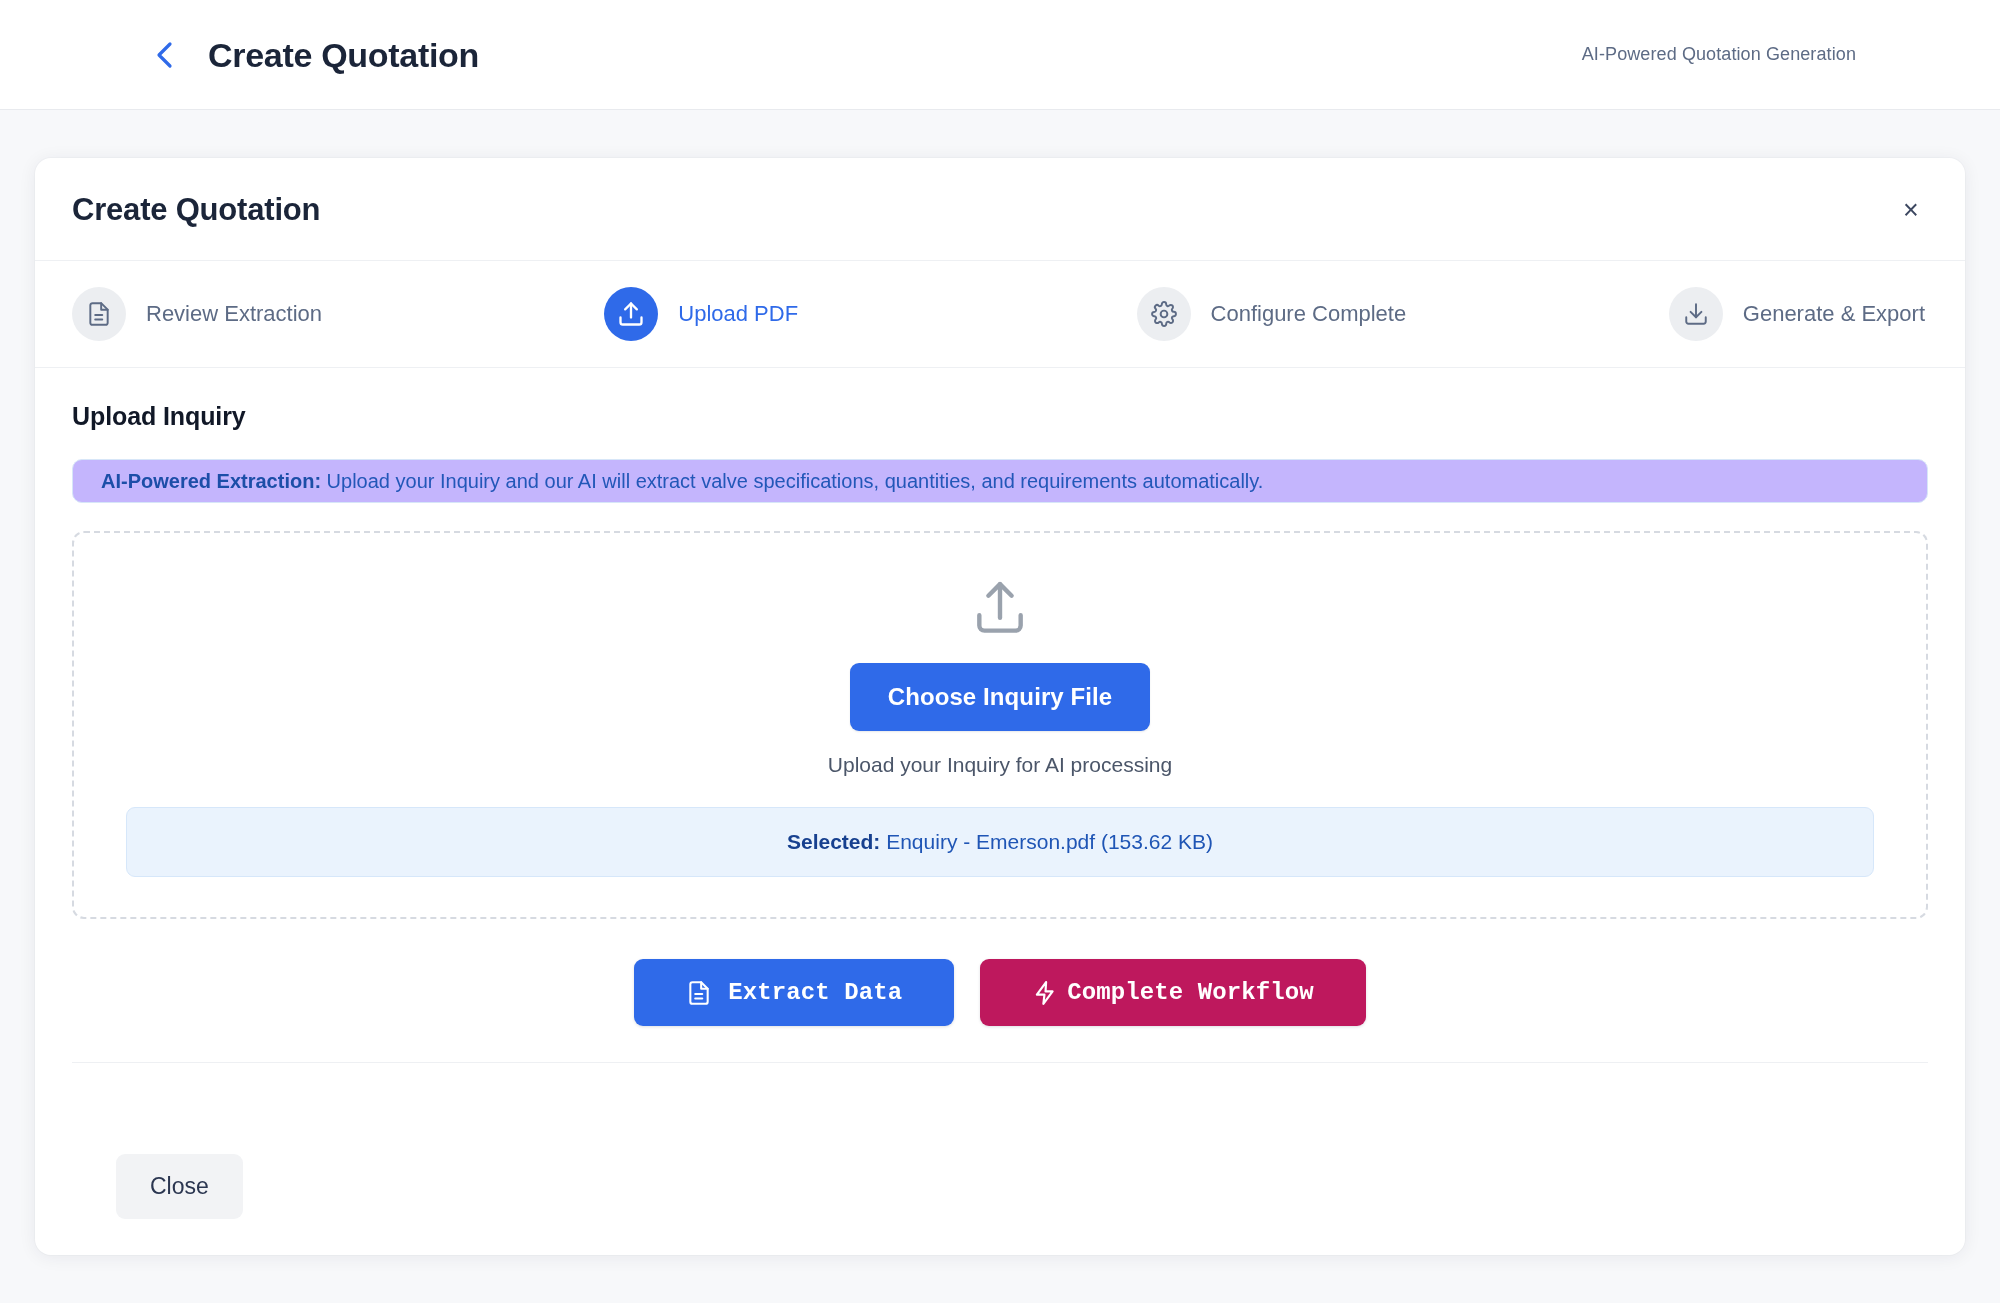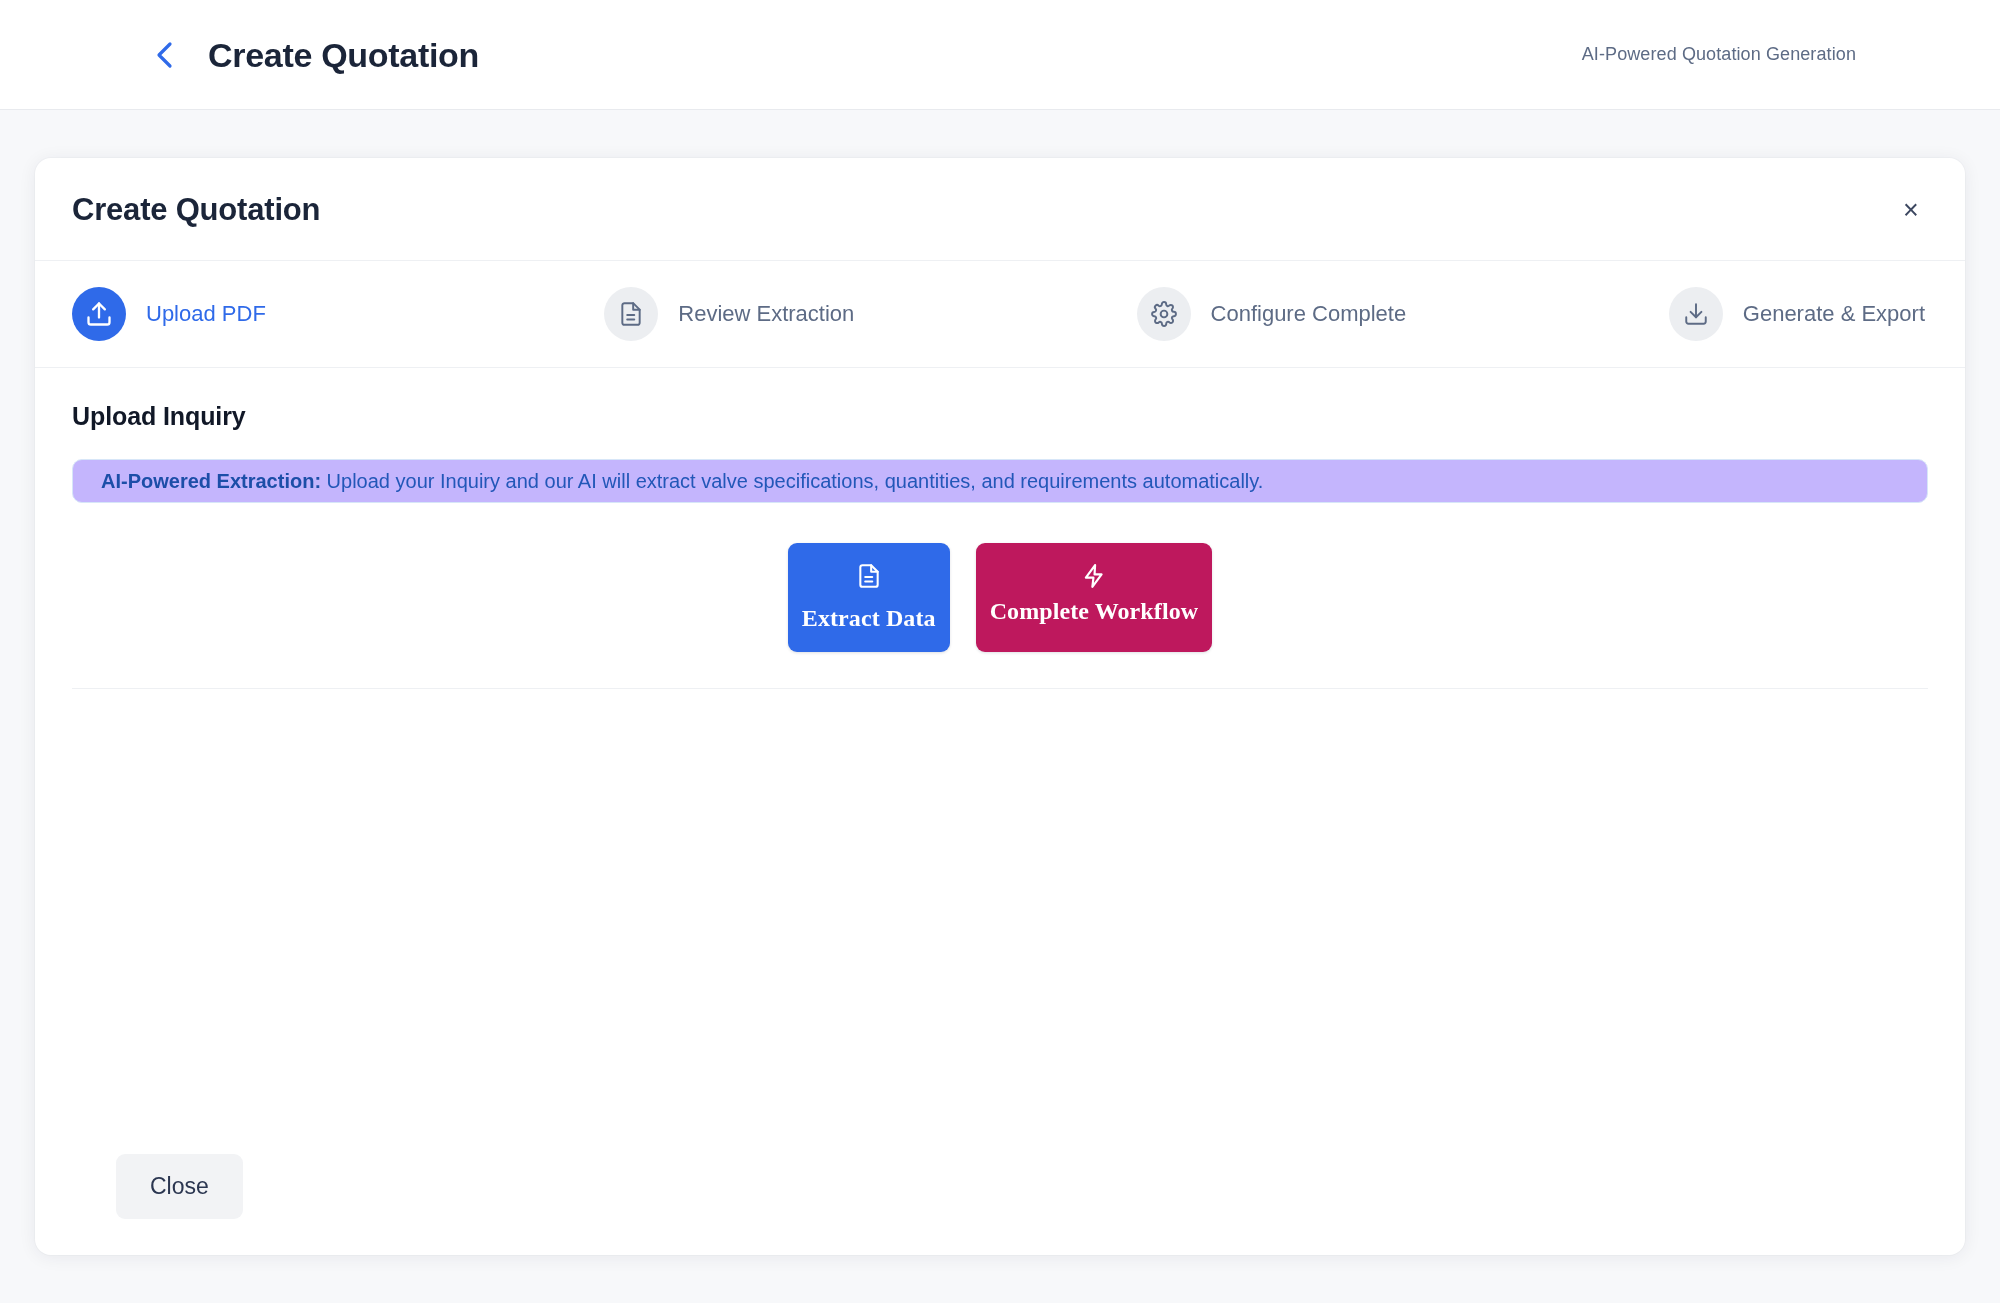--- a/index.html
+++ b/index.html
@@ -235,29 +235,28 @@
     padding: 40px 0 36px 0;
     border-bottom: 1px solid #eef0f3;
   }
 
   .btn {
     display: inline-flex;
     align-items: center;
     gap: 16px;
     border: none;
     border-radius: 9px;
-    font-family: Liberation Serif, serif;
+    font-family: Liberation Mono, monospace;
     font-size: 24px;
     font-weight: 700;
     color: #ffffff;
-    padding: 20px 14px;
+    padding: 20px 52px;
     cursor: pointer;
     letter-spacing: 0.1px;
     box-shadow: 0 1px 3px rgba(24,35,60,0.14);
-    flex-direction: column;
   }
   .btn svg { display: block; flex: 0 0 auto; }
   .btn-blue  { background: #2f6ae9; }
   .btn-green { background: #be185d; gap: 9px; }
 
   
   .modal-foot {
     padding: 30px 37px 36px 37px;
     margin-left: 44px;
   }
@@ -295,43 +294,43 @@
 
     <div class="modal-head">
       <h2 class="modal-title">Create Quotation</h2>
       <button class="modal-close">
         <span>×</span>
       </button>
     </div>
 
     <nav class="stepper">
 
-      <div class="step active">
-        <span class="step-circle">
-          <svg width="28" height="28" viewBox="0 0 24 24" fill="none" stroke="#ffffff" stroke-width="2" stroke-linecap="round" stroke-linejoin="round">
-            <path d="M21 15v4a2 2 0 0 1-2 2H5a2 2 0 0 1-2-2v-4"></path>
-            <polyline points="17 8 12 3 7 8"></polyline>
-            <line x1="12" y1="3" x2="12" y2="15"></line>
-          </svg>
-        </span>
-        <span class="step-label">Upload PDF</span>
-      </div>
-
       <div class="step">
         <span class="step-circle">
           <svg width="26" height="26" viewBox="0 0 24 24" fill="none" stroke="#5d6b85" stroke-width="1.8" stroke-linecap="round" stroke-linejoin="round">
             <path d="M14 2H6a2 2 0 0 0-2 2v16a2 2 0 0 0 2 2h12a2 2 0 0 0 2-2V8z"></path>
             <polyline points="14 2 14 8 20 8"></polyline>
             <line x1="8.5" y1="13" x2="15" y2="13"></line>
             <line x1="8.5" y1="17" x2="15" y2="17"></line>
           </svg>
         </span>
         <span class="step-label">Review Extraction</span>
       </div>
 
+      <div class="step active">
+        <span class="step-circle">
+          <svg width="28" height="28" viewBox="0 0 24 24" fill="none" stroke="#ffffff" stroke-width="2" stroke-linecap="round" stroke-linejoin="round">
+            <path d="M21 15v4a2 2 0 0 1-2 2H5a2 2 0 0 1-2-2v-4"></path>
+            <polyline points="17 8 12 3 7 8"></polyline>
+            <line x1="12" y1="3" x2="12" y2="15"></line>
+          </svg>
+        </span>
+        <span class="step-label">Upload PDF</span>
+      </div>
+
       <div class="step">
         <span class="step-circle">
           <svg width="26" height="26" viewBox="0 0 24 24" fill="none" stroke="#5d6b85" stroke-width="1.8" stroke-linecap="round" stroke-linejoin="round">
             <circle cx="12" cy="12" r="3.1"></circle>
             <path d="M19.4 15a1.65 1.65 0 0 0 .33 1.82l.06.06a2 2 0 1 1-2.83 2.83l-.06-.06a1.65 1.65 0 0 0-1.82-.33 1.65 1.65 0 0 0-1 1.51V21a2 2 0 1 1-4 0v-.09A1.65 1.65 0 0 0 9 19.4a1.65 1.65 0 0 0-1.82.33l-.06.06a2 2 0 1 1-2.83-2.83l.06-.06a1.65 1.65 0 0 0 .33-1.82 1.65 1.65 0 0 0-1.51-1H3a2 2 0 1 1 0-4h.09A1.65 1.65 0 0 0 4.6 9a1.65 1.65 0 0 0-.33-1.82l-.06-.06a2 2 0 1 1 2.83-2.83l.06.06A1.65 1.65 0 0 0 9 4.6a1.65 1.65 0 0 0 1-1.51V3a2 2 0 1 1 4 0v.09a1.65 1.65 0 0 0 1 1.51 1.65 1.65 0 0 0 1.82-.33l.06-.06a2 2 0 1 1 2.83 2.83l-.06.06A1.65 1.65 0 0 0 19.4 9v0a1.65 1.65 0 0 0 1.51 1H21a2 2 0 1 1 0 4h-.09a1.65 1.65 0 0 0-1.51 1z"></path>
           </svg>
         </span>
         <span class="step-label">Configure Complete</span>
       </div>
 
@@ -349,20 +348,39 @@
     </nav>
 
     <div class="modal-body">
 
       <h3 class="section-title">Upload Inquiry</h3>
 
       <div class="info-banner">
         <b>AI-Powered Extraction:</b><span> Upload your Inquiry and our AI will extract valve specifications, quantities, and requirements automatically.</span>
       </div>
 
+      <div class="dropzone">
+
+        <span class="upload-glyph">
+          <svg width="62" height="62" viewBox="0 0 24 24" fill="none" stroke="#9aa2ad" stroke-width="1.7" stroke-linecap="round" stroke-linejoin="round">
+            <path d="M4 14v4a2 2 0 0 0 2 2h12a2 2 0 0 0 2-2v-4"></path>
+            <polyline points="7.5 6.5 12 2 16.5 6.5"></polyline>
+            <line x1="12" y1="2" x2="12" y2="15"></line>
+          </svg>
+        </span>
+
+        <button class="choose-btn">Choose Inquiry File</button>
+
+        <div class="dropzone-hint">Upload your Inquiry for AI processing</div>
+
+        <div class="selected-bar">
+          <b>Selected:</b><span> Enquiry - Emerson.pdf (153.62 KB)</span>
+        </div>
+
+      </div>
 
       <div class="actions">
 
         <button class="btn btn-blue">
           <span>
             <svg width="26" height="26" viewBox="0 0 24 24" fill="none" stroke="#ffffff" stroke-width="1.9" stroke-linecap="round" stroke-linejoin="round">
               <path d="M14 2H6a2 2 0 0 0-2 2v16a2 2 0 0 0 2 2h12a2 2 0 0 0 2-2V8z"></path>
               <polyline points="14 2 14 8 20 8"></polyline>
               <line x1="8.5" y1="13" x2="15" y2="13"></line>
               <line x1="8.5" y1="17" x2="15" y2="17"></line>

